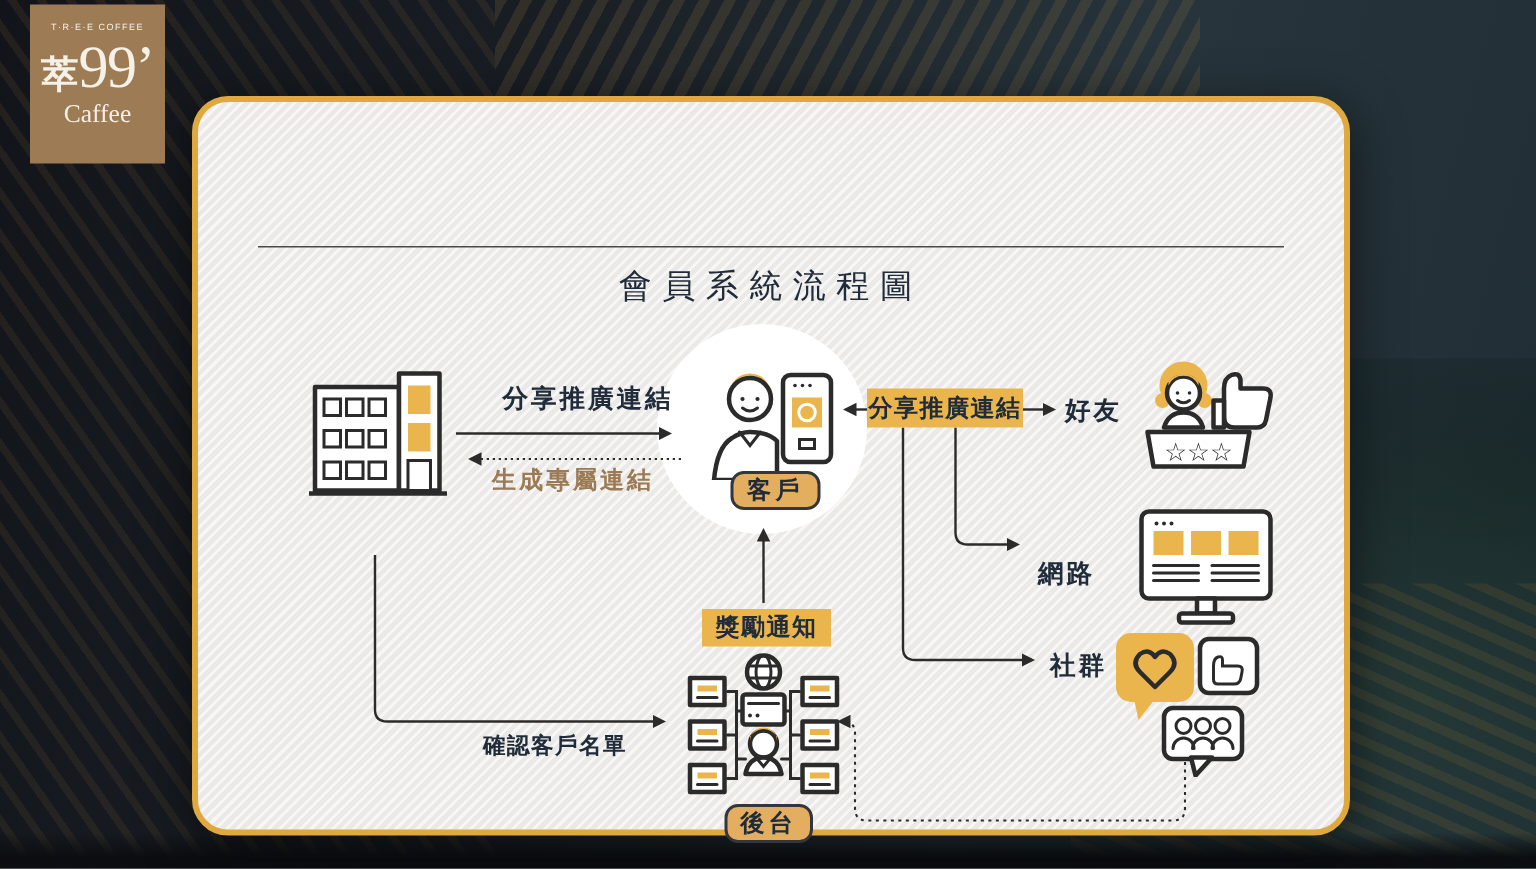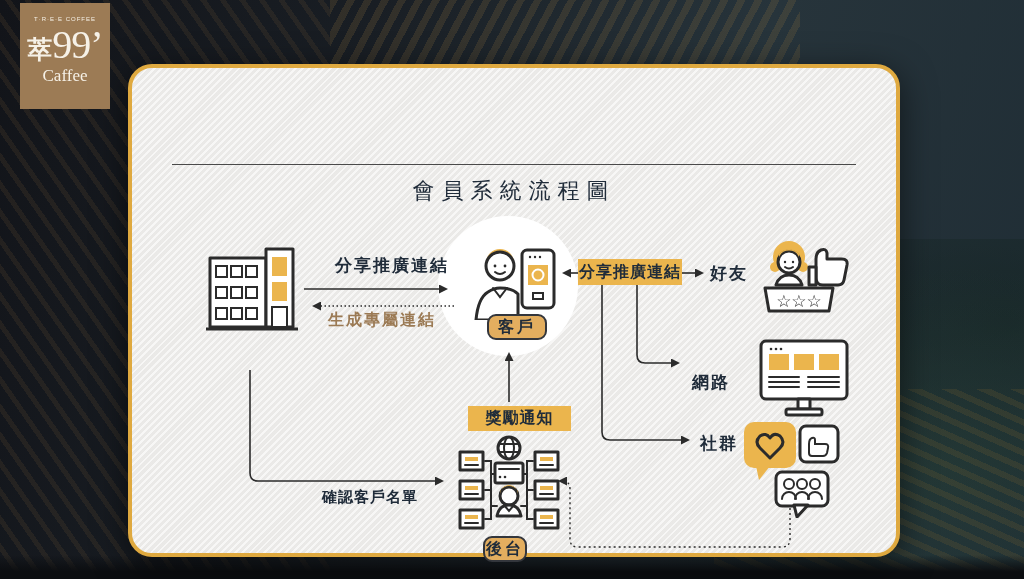--- a/index.html
+++ b/index.html
@@ -65,23 +65,23 @@
   .pos-genlink{left:170px;top:242px;width:160px;}
   .pos-customer-ic{left:330px;top:168px;}
   .pos-customer{left:355px;top:246px;width:60px;height:26px;}
   .pos-share{left:446px;top:191px;width:104px;height:26px;}
   .pos-friend{left:578px;top:194px;}
   .pos-friend-ic{left:620px;top:170px;}
   .pos-web{left:560px;top:287px;margin-top:16px;}
   .pos-monitor-ic{left:626px;top:270px;}
   .pos-social{left:568px;top:364px;font-family:Liberation Mono, monospace;}
   .pos-social-ic{left:610px;top:352px;}
-  .pos-reward{left:336px;top:338px;width:103px;height:25px;}
+  .pos-reward{left:336px;top:338px;width:86px;height:25px;}
   .pos-backend-ic{left:325px;top:366px;}
-  .pos-backend{left:351px;top:468px;width:44px;height:26px;}
+  .pos-backend{left:351px;top:468px;width:59px;height:26px;}
   .pos-confirm{left:168px;top:392px;width:140px;margin-top:28px;}
   .pos-return{left:500px;top:434px;width:172px;}
 
   svg.icon{display:block;}
   .stroke{stroke:var(--ink);stroke-width:3;fill:none;stroke-linecap:round;stroke-linejoin:round;}
   .stroke-thin{stroke:var(--ink);stroke-width:2;fill:none;stroke-linecap:round;}
   .fill-white{fill:#fff;}
   .fill-gold{fill:var(--gold);}
   .fill-ink{fill:var(--ink);}
 </style>

